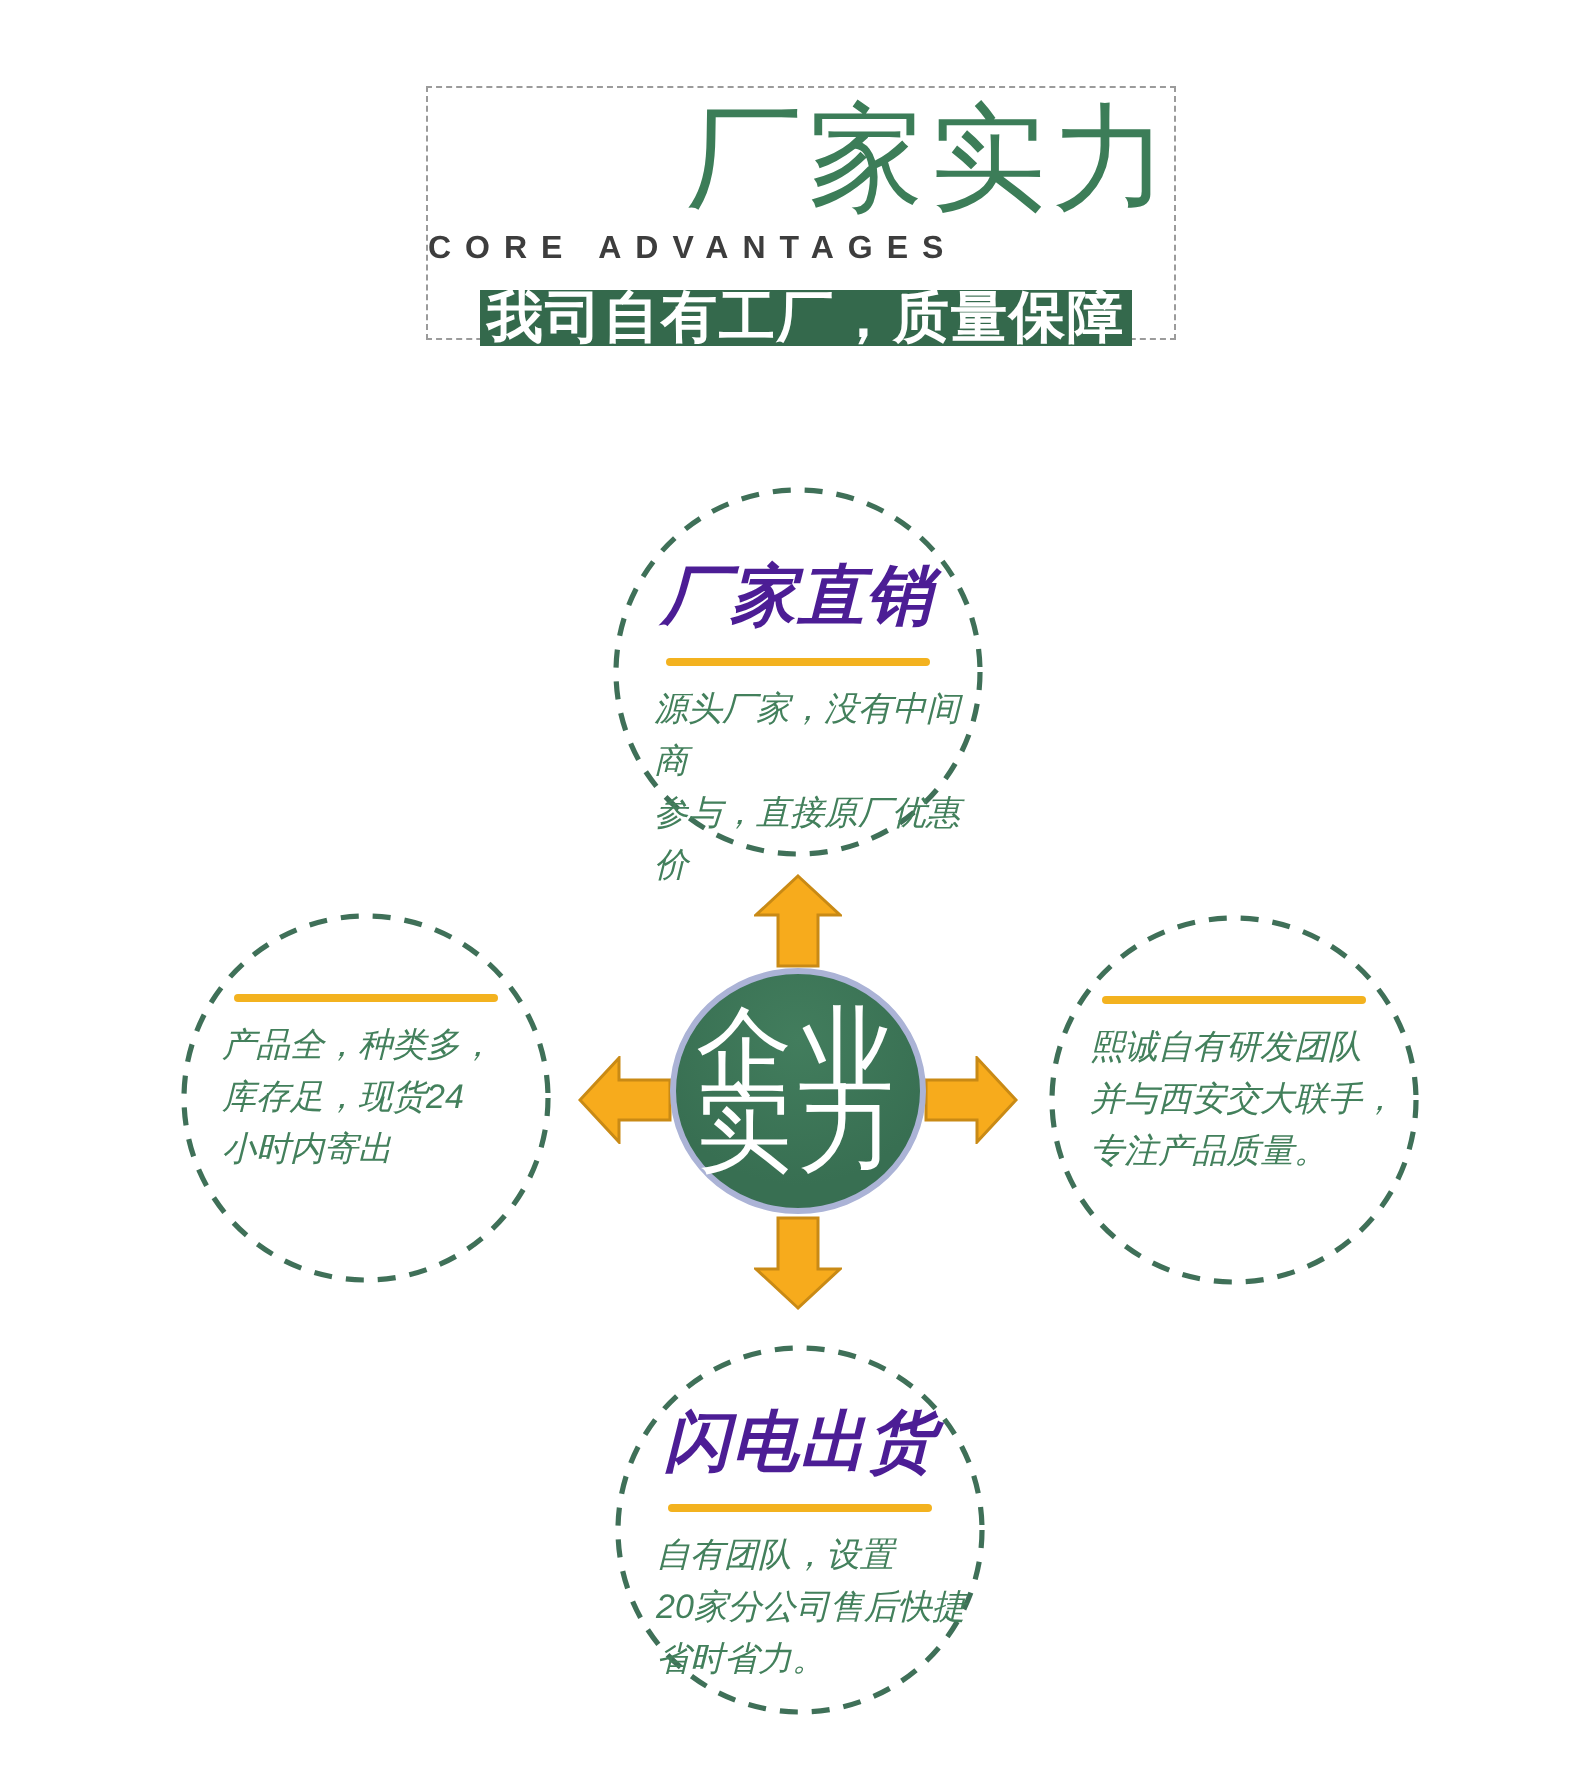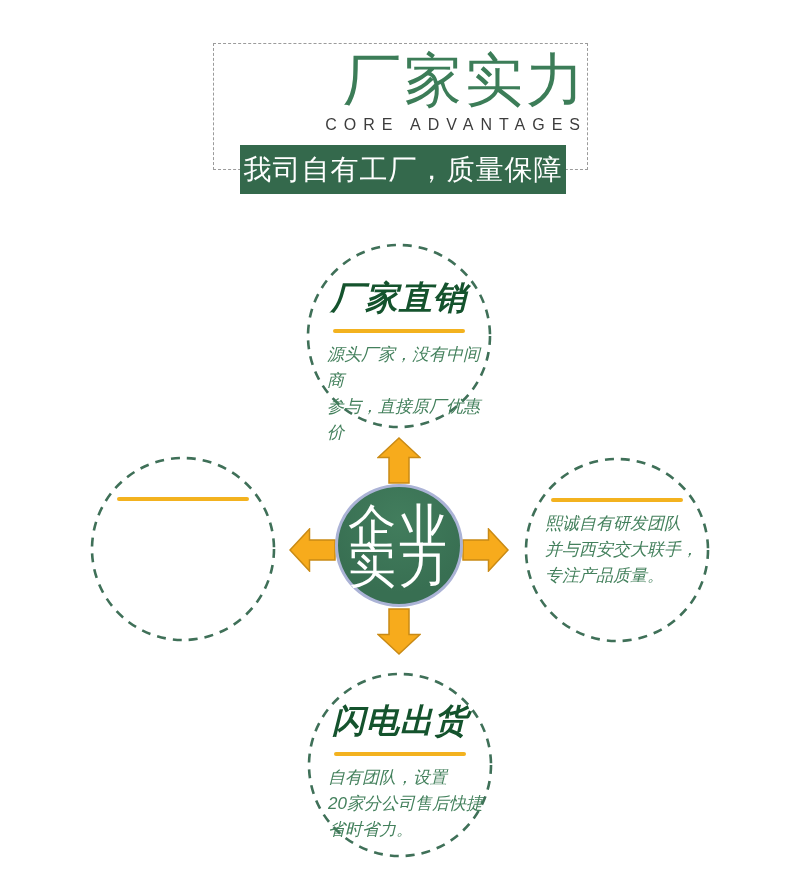--- a/index.html
+++ b/index.html
@@ -24,34 +24,34 @@
     margin-top: 4px;
     text-align: right;
     font-size: 58px;
     line-height: 64px;
     font-weight: 400;
     color: #3c7d58;
     letter-spacing: 3px;
   }
   .page-subtitle {
     margin-top: 4px;
-    text-align: right;
+    text-align: left;
     font-size: 16px;
     letter-spacing: 7px;
     color: #3d3d3d;
-    font-weight: 400;
+    font-weight: 700;
   }
   .banner {
     position: absolute;
     left: 240px; top: 145px;
-    width: 326px; height: 49px;
+    width: 326px; height: 28px;
     background: #34694c;
     color: #ffffff;
     font-size: 28px;
-    font-weight: normal;
+    font-weight: bold;
     letter-spacing: 1px;
     display: flex;
     align-items: center;
     justify-content: center;
     z-index: 2;
   }
 
   
   .feature {
     position: absolute;
@@ -76,21 +76,21 @@
     position: absolute;
     inset: 0;
     padding-top: 33px;
     text-align: center;
   }
   .fc-bottom .fc-content { padding-top: 27px; }
   .fc-title {
     font-size: 33px;
     font-weight: bold;
     font-style: italic;
-    color: #14532d;
+    color: #4c1d95;
     letter-spacing: 1px;
   }
   .fc-underline {
     width: 132px; height: 4px;
     margin: 8px auto 9px;
     background: #f3b21f;
     border-radius: 2px;
   }
   .fc-body {
     font-size: 17px;
@@ -163,20 +163,23 @@
 参与，直接原厂优惠价</div>
       </div>
     </div>
 
     <div class="feature fc-left">
       <svg class="ring" viewBox="0 0 186 186">
           <circle cx="93" cy="93" r="91"></circle>
         </svg>
       <div class="fc-content">
         <div class="fc-underline"></div>
+        <div class="fc-body">产品全，种类多，
+库存足，现货24
+小时内寄出</div>
       </div>
     </div>
 
     <div class="feature fc-right">
       <svg class="ring" viewBox="0 0 186 186">
           <circle cx="93" cy="93" r="91"></circle>
         </svg>
       <div class="fc-content">
         <div class="fc-underline"></div>
         <div class="fc-body">熙诚自有研发团队

